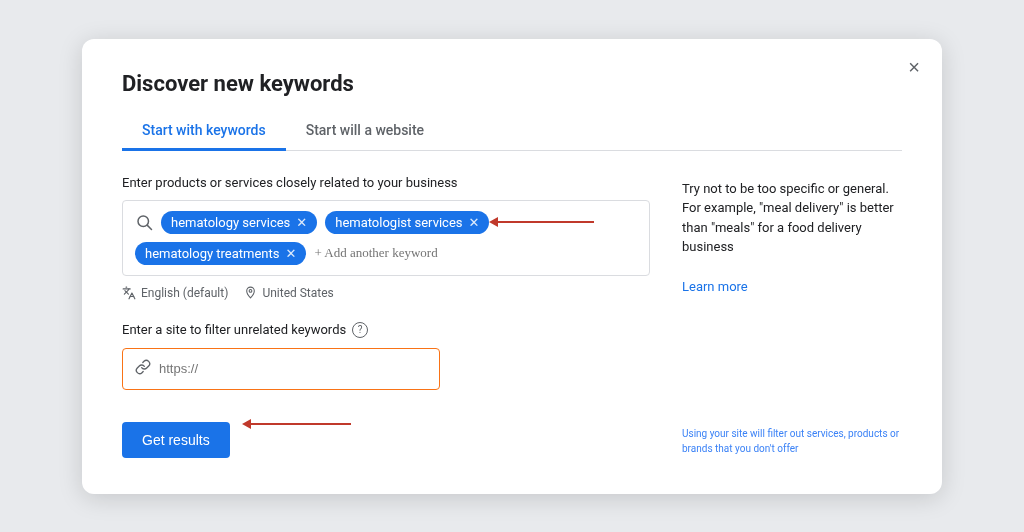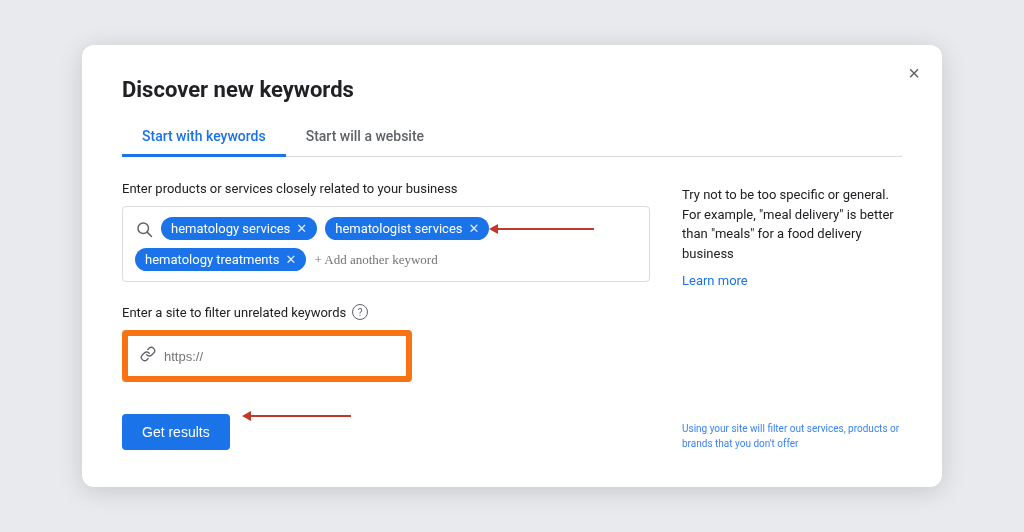--- a/index.html
+++ b/index.html
@@ -173,27 +173,27 @@
       border: 1px solid #5f6368;
       color: #5f6368;
       font-size: 10px;
       display: inline-flex;
       align-items: center;
       justify-content: center;
       cursor: pointer;
     }
 
     .site-input-wrap {
-      border: 6px solid #f97316;
+      border: 1px solid #f97316;
       border-radius: 4px;
       padding: 10px 12px;
       display: flex;
       align-items: center;
       gap: 8px;
-      width: 290px;
+      width: 318px;
     }
 
     .site-input-wrap input {
       border: none;
       outline: none;
       font-size: 13px;
       color: #9aa0a6;
       flex: 1;
       background: transparent;
     }
@@ -213,21 +213,21 @@
       font-weight: 500;
       cursor: pointer;
       margin-top: 32px;
     }
 
     .learn-more {
       color: #1a73e8;
       font-size: 13px;
       text-decoration: none;
       display: inline-block;
-      margin-top: 8px;
+      margin-top: 20px;
     }
 
     .bottom-row {
       display: flex;
       align-items: center;
       gap: 0;
       position: relative;
     }
 
     .bottom-arrow-wrap {
@@ -295,20 +295,40 @@
         </div>
 
         <div class="keyword-chip">
           <span>hematology treatments</span>
           <span class="chip-close">✕</span>
         </div>
 
         <input class="add-keyword-input" type="text" placeholder="+ Add another keyword" style="">
       </div>
 
+      <div class="lang-loc">
+        <div class="lang-loc-item">
+          <svg width="14" height="14" viewBox="0 0 24 24" fill="none" stroke="#5f6368" stroke-width="2" stroke-linecap="round" stroke-linejoin="round">
+            <path d="M5 8l6 6"></path>
+            <path d="M4 14l6-6 2-3"></path>
+            <path d="M2 5h12"></path>
+            <path d="M7 2h1"></path>
+            <path d="M22 22l-5-10-5 10"></path>
+            <path d="M14 18h6"></path>
+          </svg>
+          <span>English (default)</span>
+        </div>
+        <div class="lang-loc-item">
+          <svg width="13" height="13" viewBox="0 0 24 24" fill="none" stroke="#5f6368" stroke-width="2" stroke-linecap="round" stroke-linejoin="round">
+            <path d="M12 2C8.13 2 5 5.13 5 9c0 5.25 7 13 7 13s7-7.75 7-13c0-3.87-3.13-7-7-7z"></path>
+            <circle cx="12" cy="9" r="2.5"></circle>
+          </svg>
+          <span>United States</span>
+        </div>
+      </div>
 
       <div class="section-gap">
         <div class="site-label">
           <span>Enter a site to filter unrelated keywords</span>
           <span class="help-icon">?</span>
         </div>
         <div class="site-input-wrap">
           <span class="link-icon">
             <svg width="16" height="16" viewBox="0 0 24 24" fill="none" stroke="#5f6368" stroke-width="2" stroke-linecap="round" stroke-linejoin="round">
               <path d="M10 13a5 5 0 0 0 7.54.54l3-3a5 5 0 0 0-7.07-7.07l-1.72 1.71"></path>

